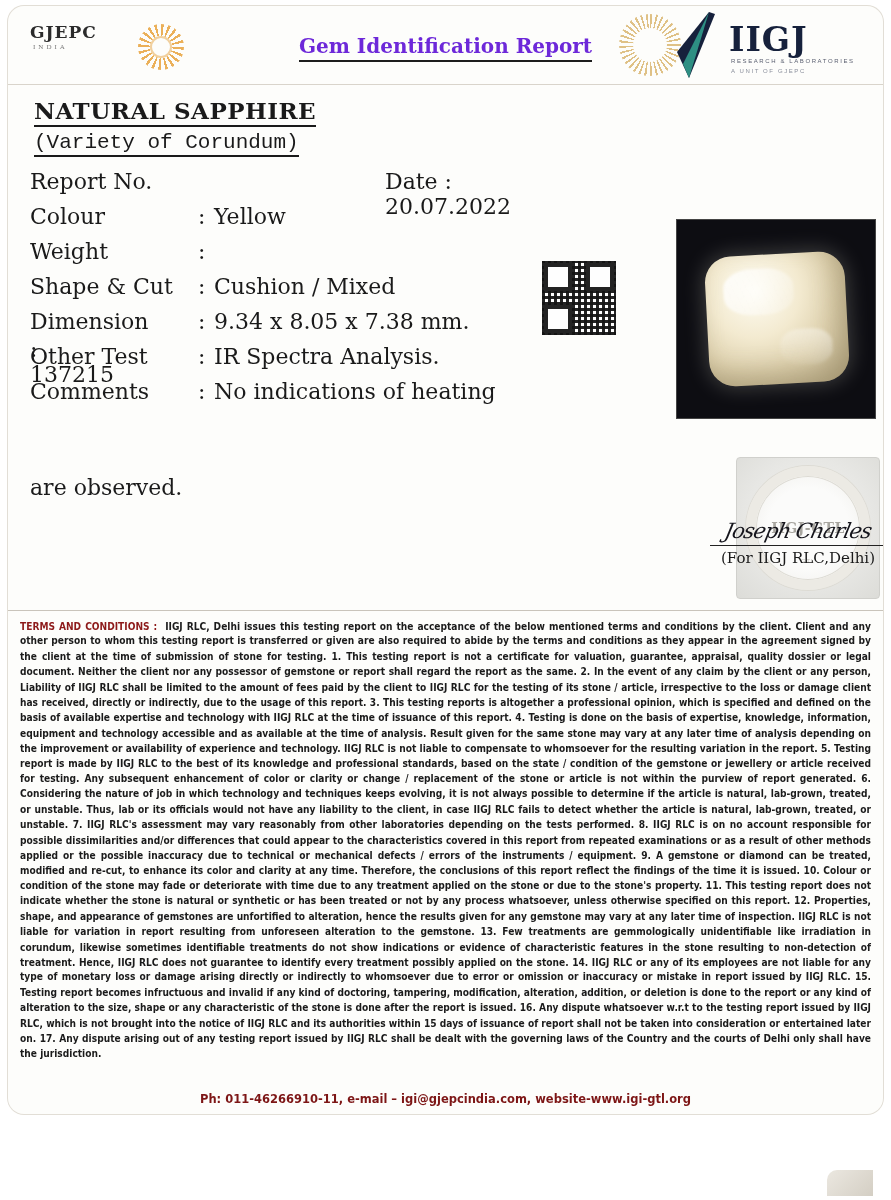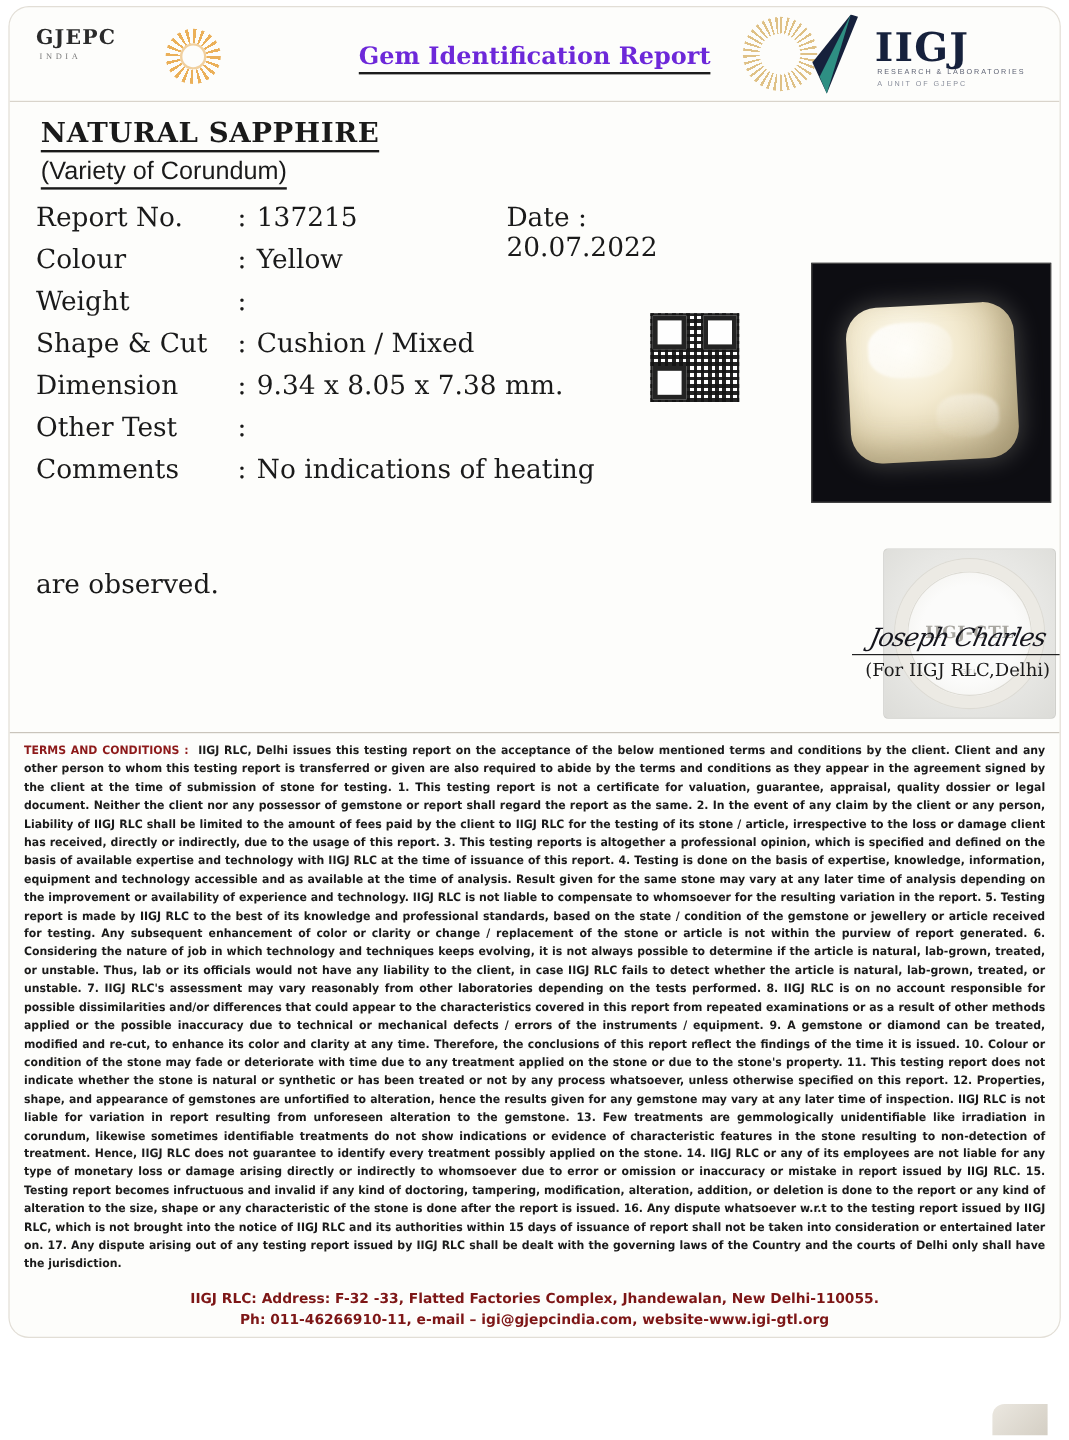--- a/index.html
+++ b/index.html
@@ -169,21 +169,21 @@
     font-weight: bold;
     font-size: 23px;
     letter-spacing: .5px;
     border-bottom: 2px solid #1a1a1a;
     padding-bottom: 1px;
   }
   .stone-variety {
     position: absolute;
     left: 26px;
     top: 46px;
-    font-family: Liberation Sans, sans-serif;
+    font-family: Liberation Mono, monospace;
     font-size: 21px;
     border-bottom: 2px solid #1a1a1a;
     padding-bottom: 1px;
   }
 
   .fields {
     position: absolute;
     left: 22px;
     top: 84px;
     width: 520px;
@@ -206,21 +206,20 @@
   .field-value {
     flex: 1 1 auto;
     white-space: nowrap;
   }
   .date-inline {
     position: absolute;
     left: 355px;
     top: 0px;
     font-size: 22px;
     font-family: "DejaVu Serif", serif;
-    margin-left: 37px;
   }
   .comments-cont {
     position: absolute;
     left: 22px;
     top: 390px;
     font-size: 22px;
     font-family: "DejaVu Serif", serif;
   }
 
   
@@ -448,21 +447,21 @@
     </div>
   </div>
 
   <div class="body-area">
 
     <div class="stone-name">NATURAL SAPPHIRE</div>
     <div class="stone-variety">(Variety of Corundum)</div>
 
     <div class="fields">
 
-      <div class="field-row" style="position:relative;">
+      <div class="field-row" style="position:relative;flex-direction:column;">
         <div class="field-label">Report No.</div>
         <div class="field-colon">:</div>
         <div class="field-value">137215</div>
         <div class="date-inline">
           <span>Date :</span>
           <span>20.07.2022</span>
         </div>
       </div>
 
       <div class="field-row">
@@ -484,20 +483,21 @@
 
       <div class="field-row">
         <div class="field-label">Dimension</div>
         <div class="field-colon">:</div>
         <div class="field-value">9.34 x 8.05 x 7.38 mm.</div>
       </div>
 
       <div class="field-row">
         <div class="field-label">Other Test</div>
         <div class="field-colon">:</div>
+        <div class="field-value">IR Spectra Analysis.</div>
       </div>
 
       <div class="field-row">
         <div class="field-label">Comments</div>
         <div class="field-colon">:</div>
         <div class="field-value">No indications of heating</div>
       </div>
     </div>
 
     <div class="comments-cont">are observed.</div>
@@ -525,19 +525,18 @@
     </div>
   </div>
 
   <div class="terms-wrap">
     <div class="terms-text">
       <span class="terms-head">TERMS AND CONDITIONS :</span>
       <span class="terms-clause">IIGJ RLC, Delhi issues this testing report on the acceptance of the below mentioned terms and conditions by the client. Client and any other person to whom this testing report is transferred or given are also required to abide by the terms and conditions as they appear in the agreement signed by the client at the time of submission of stone for testing.    1. This testing report is not a certificate for valuation, guarantee, appraisal, quality dossier or legal document. Neither the client nor any possessor of gemstone or report shall regard the report as the same.    2. In the event of any claim by the client or any person, Liability of IIGJ RLC shall be limited to the amount of fees paid by the client to IIGJ RLC for the testing of its stone / article, irrespective to the loss or damage client has received, directly or indirectly, due to the usage of this report.    3. This testing reports is altogether a professional opinion, which is specified and defined on the basis of available expertise and technology with IIGJ RLC at the time of issuance of this report.    4. Testing is done on the basis of expertise, knowledge, information, equipment and technology accessible and as available at the time of analysis. Result given for the same stone may vary at any later time of analysis depending on the improvement or availability of experience and technology. IIGJ RLC is not liable to compensate to whomsoever for the resulting variation in the report.    5. Testing report is made by IIGJ RLC to the best of its knowledge and professional standards, based on the state / condition of the gemstone or jewellery or article received for testing. Any subsequent enhancement of color or clarity or change / replacement of the stone or article is not within the purview of report generated.    6. Considering the nature of job in which technology and techniques keeps evolving, it is not always possible to determine if the article is natural, lab-grown, treated, or unstable. Thus, lab or its officials would not have any liability to the client, in case IIGJ RLC fails to detect whether the article is natural, lab-grown, treated, or unstable.    7. IIGJ RLC's assessment may vary reasonably from other laboratories depending on the tests performed. 8. IIGJ RLC is on no account responsible for possible dissimilarities and/or differences that could appear to the characteristics covered in this report from repeated examinations or as a result of other methods applied or the possible inaccuracy due to technical or mechanical defects / errors of the instruments / equipment. 9. A gemstone or diamond can be treated, modified and re-cut, to enhance its color and clarity at any time. Therefore, the conclusions of this report reflect the findings of the time it is issued.    10. Colour or condition of the stone may fade or deteriorate with time due to any treatment applied on the stone or due to the stone's property.    11. This testing report does not indicate whether the stone is natural or synthetic or has been treated or not by any process whatsoever, unless otherwise specified on this report.    12. Properties, shape, and appearance of gemstones are unfortified to alteration, hence the results given for any gemstone may vary at any later time of inspection. IIGJ RLC is not liable for variation in report resulting from unforeseen alteration to the gemstone.    13. Few treatments are gemmologically unidentifiable like irradiation in corundum, likewise sometimes identifiable treatments do not show indications or evidence of characteristic features in the stone resulting to non-detection of treatment. Hence, IIGJ RLC does not guarantee to identify every treatment possibly applied on the stone.    14. IIGJ RLC or any of its employees are not liable for any type of monetary loss or damage arising directly or indirectly to whomsoever due to error or omission or inaccuracy or mistake in report issued by IIGJ RLC.    15. Testing report becomes infructuous and invalid if any kind of doctoring, tampering, modification, alteration, addition, or deletion is done to the report or any kind of alteration to the size, shape or any characteristic of the stone is done after the report is issued.    16. Any dispute whatsoever w.r.t to the testing report issued by IIGJ RLC, which is not brought into the notice of IIGJ RLC and its authorities within 15 days of issuance of report shall not be taken into consideration or entertained later on.    17. Any dispute arising out of any testing report issued by IIGJ RLC shall be dealt with the governing laws of the Country and the courts of Delhi only shall have the jurisdiction.</span>
     </div>
 
     <div class="footer">
-      <div>IIGJ RLC: Address: F-32 -33, Flatted Factories Complex, Jhandewalan, New Delhi-110055.</div>
       <div>Ph: 011-46266910-11, e-mail – igi@gjepcindia.com, website-www.igi-gtl.org</div>
     </div>
   </div>
 </div>
 
 <div class="page-corner"></div>
 
 </body></html>

